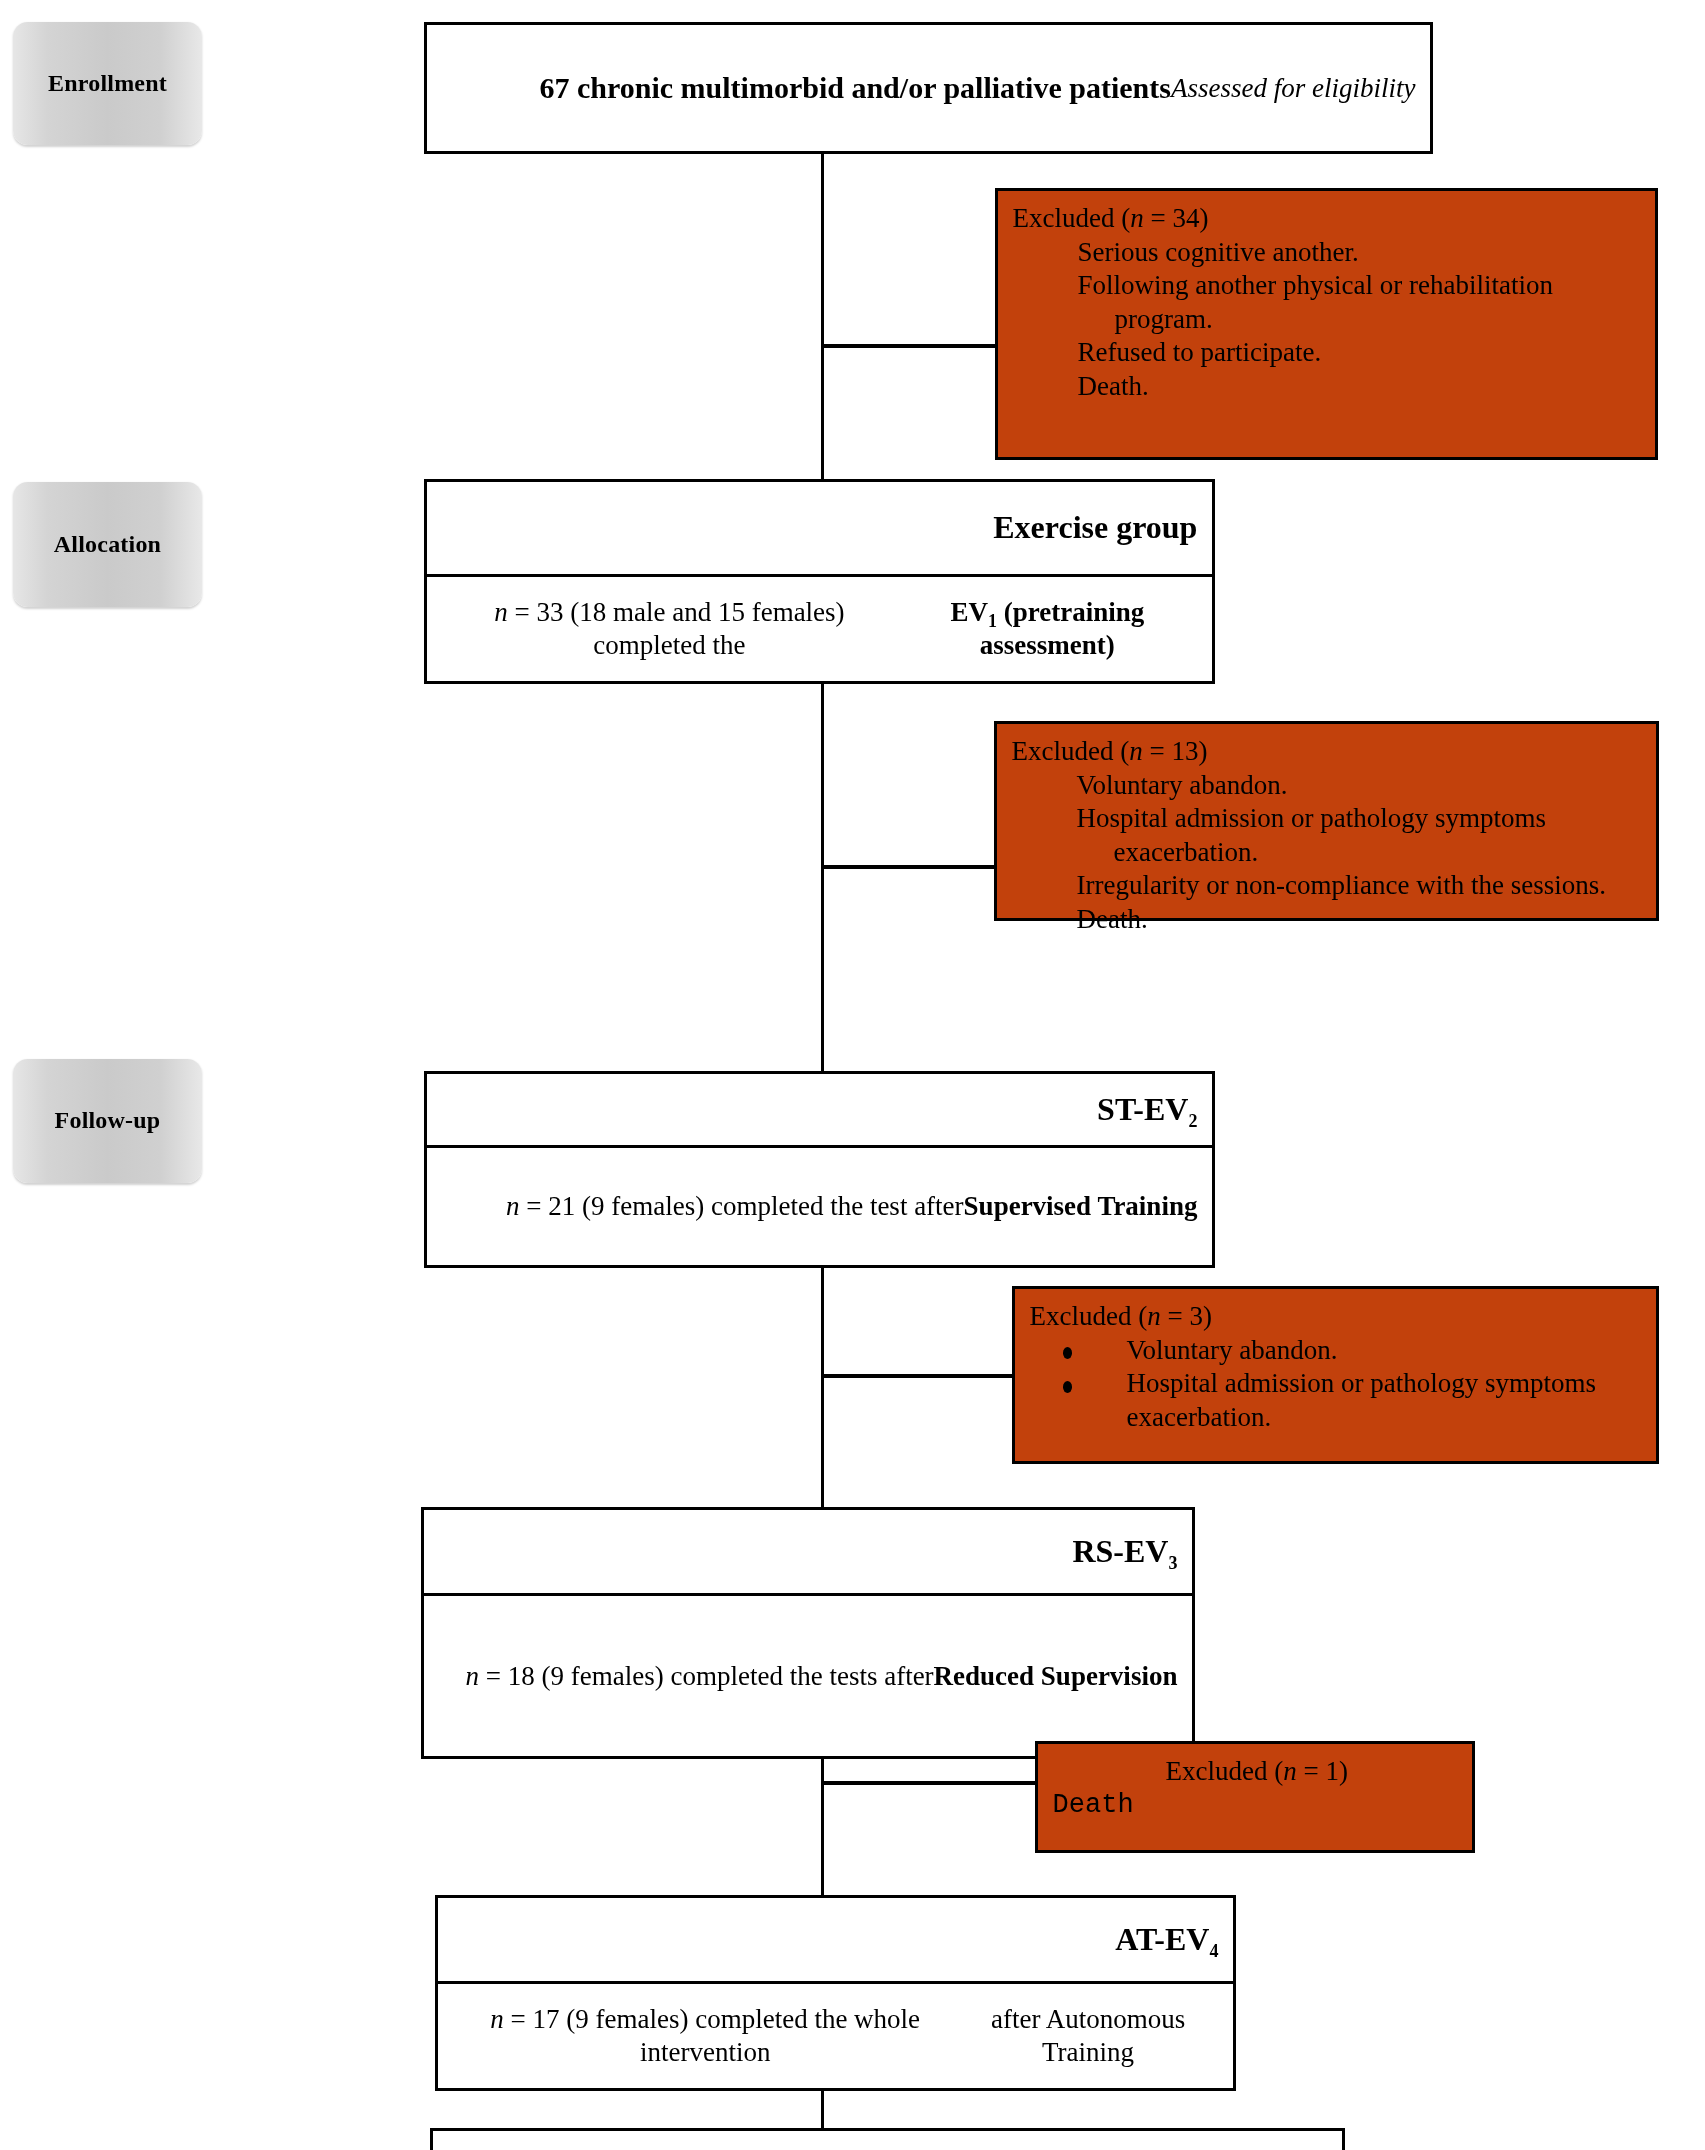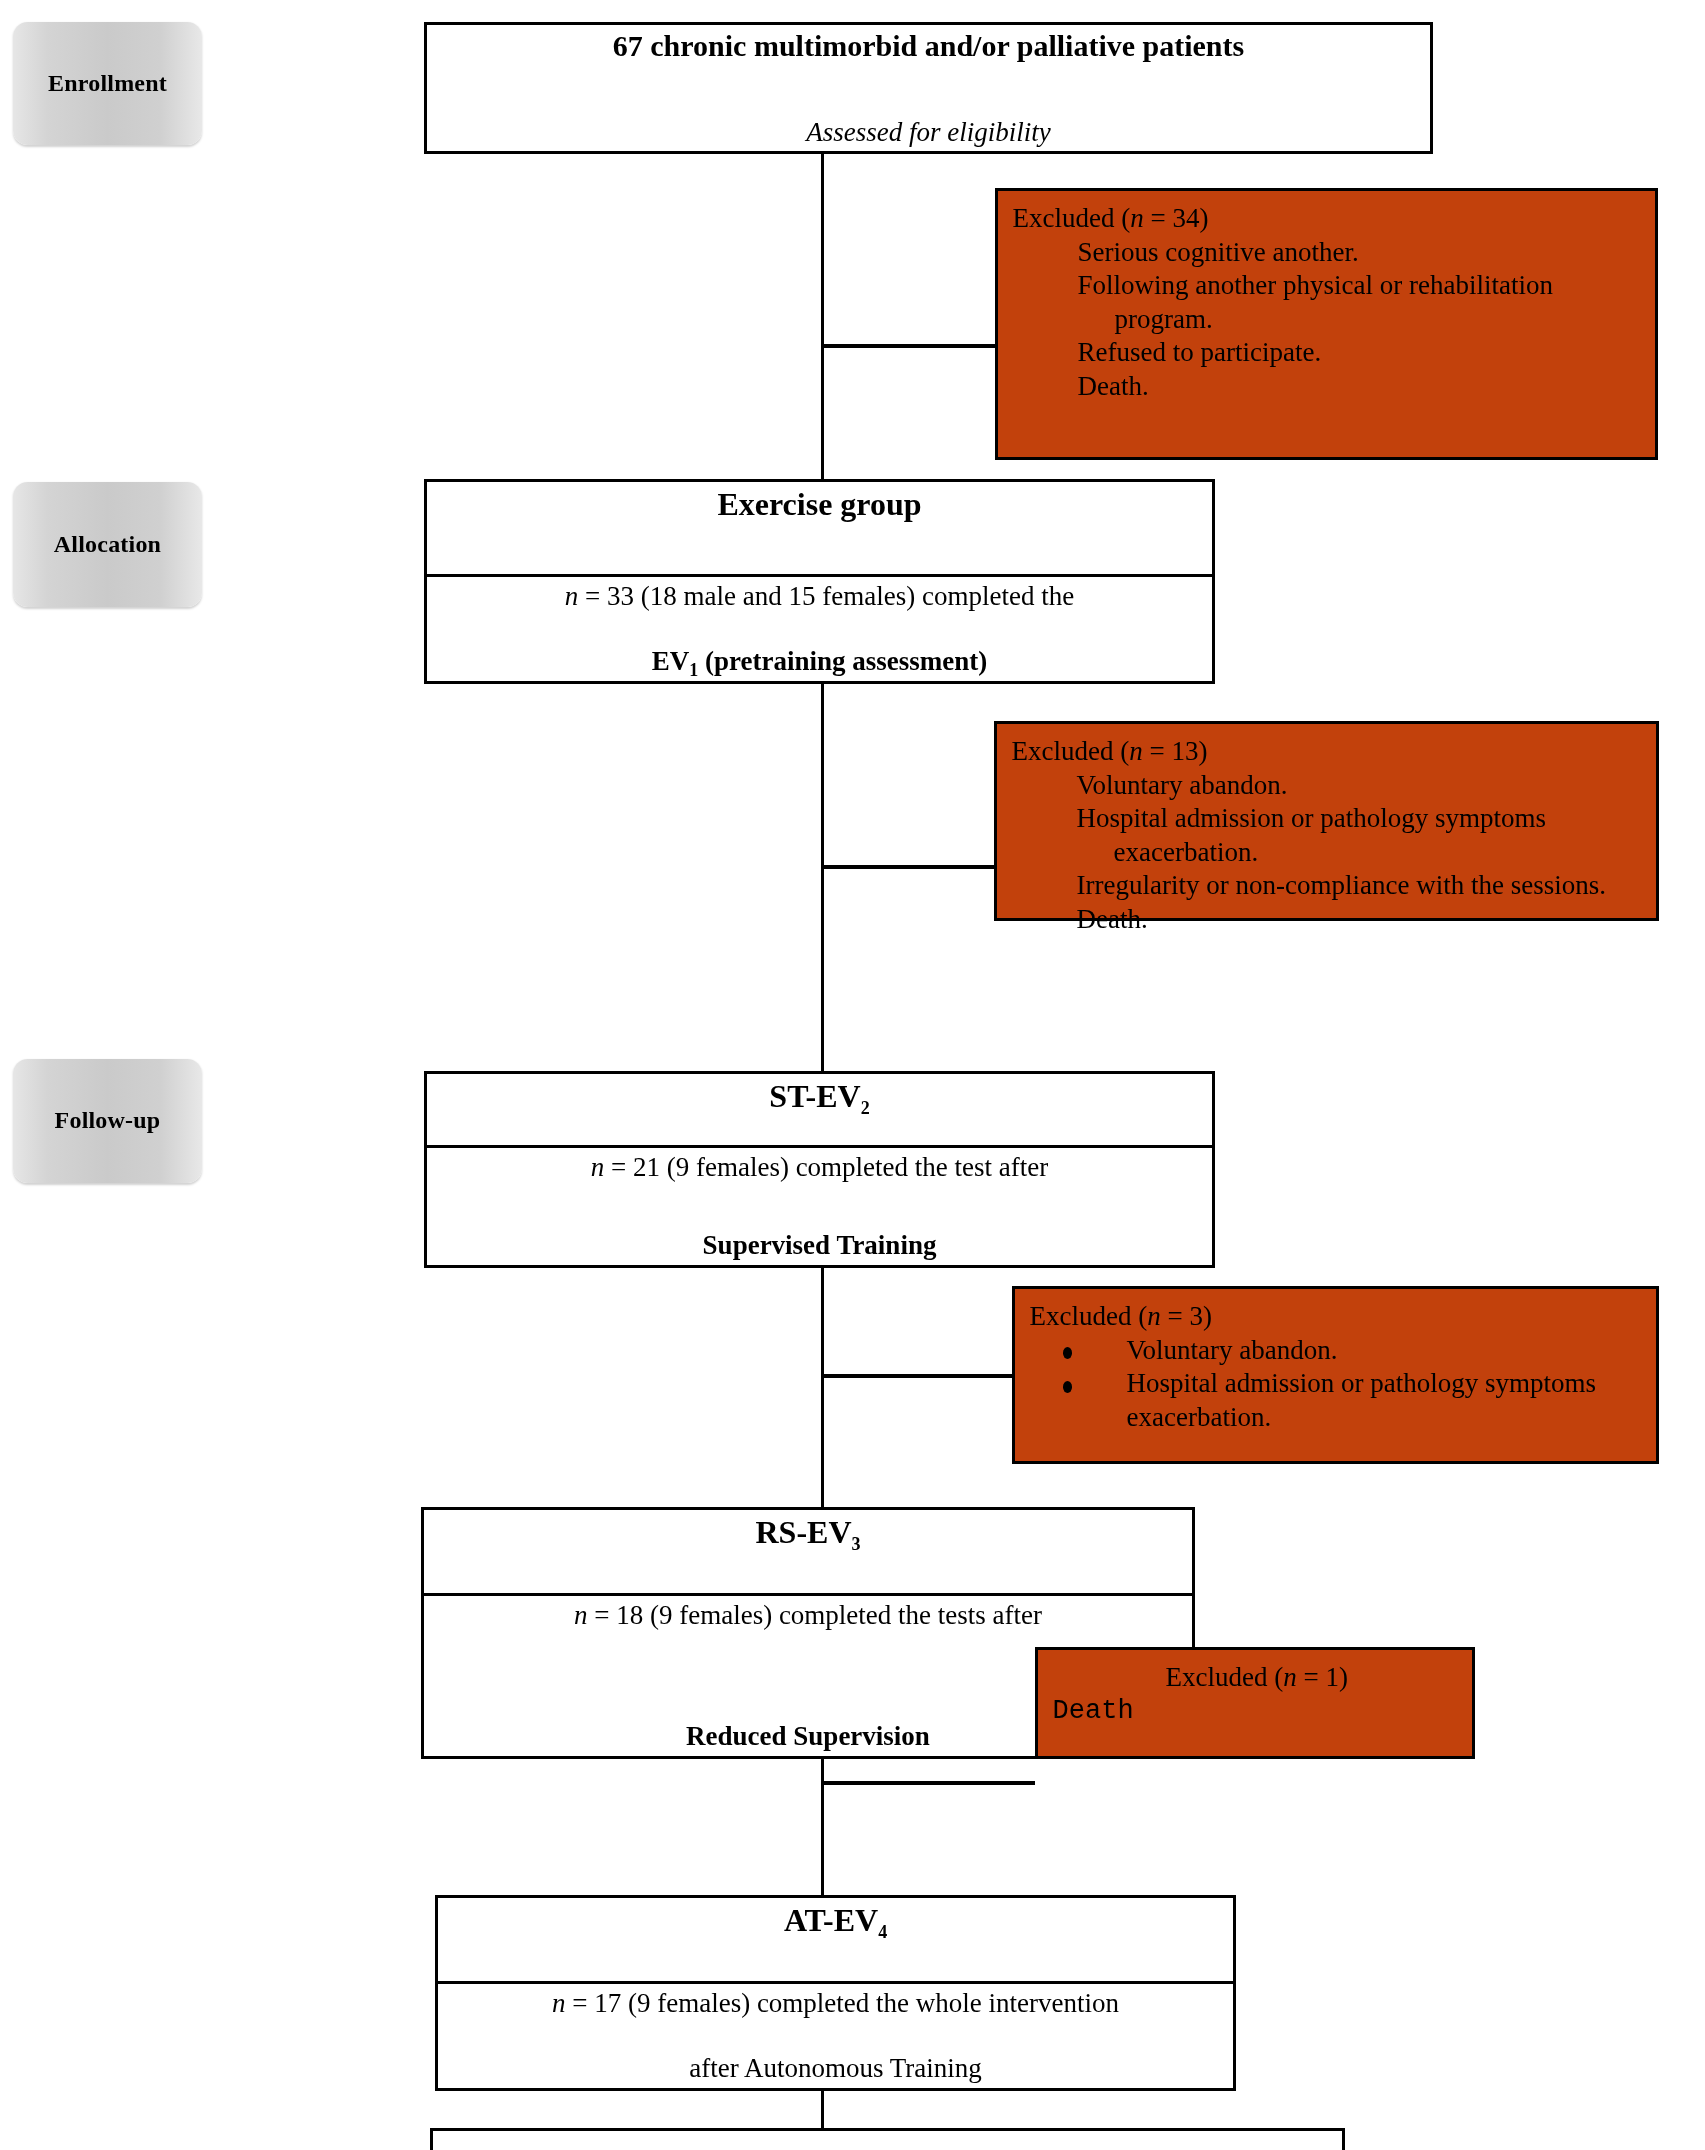--- a/index.html
+++ b/index.html
@@ -40,23 +40,23 @@
     position:absolute;
     background:#ffffff;
     border:3.9px solid #000000;
     box-sizing:border-box;
     display:flex;
     flex-direction:column;
   }
   .node .cell{
     box-sizing:border-box;
     display:flex;
-    flex-direction:column;
+    flex-direction:row;
     align-items:center;
-    justify-content:space-between;
+    justify-content:flex-end;
     text-align:center;
     padding:2.6px 14.6px;
     width:100%;
   }
   .node .cell.header{
     border-bottom:3.9px solid #000000;
   }
   .node .cell.flexed{ flex:1 1 auto; }
 
   .t{ display:block; line-height:1.22; }
@@ -225,21 +225,21 @@
   <div class="node" style="left:421px;top:1507px;width:774px;height:252px;">
     <div class="cell header" style="height:86px;">
       <span class="t boxtitle"><span>RS-EV</span><span class="sub">3</span></span>
     </div>
     <div class="cell flexed">
       <span class="t body-txt"><span class="nvar">n</span><span> = 18 (9 females) completed the tests after</span></span>
       <span class="t body-txt bold">Reduced Supervision</span>
     </div>
   </div>
 
-  <div class="excl" style="left:1035px;top:1647px;width:440px;height:112px;">
+  <div class="excl" style="left:1035px;top:1741px;width:440px;height:112px;">
     <div class="excl-head" style="text-align:center;"><span>Excluded (</span><span class="nvar">n</span><span> = 1)</span></div>
     <ul>
       <li style="padding-left:0;font-family:Liberation Mono, monospace;">
           <span class="hang" style="padding-left:0;text-indent:0;">Death</span>
         </li>
     </ul>
   </div>
 
   <div class="node" style="left:435px;top:1895px;width:801px;height:196px;">
     <div class="cell header" style="height:86px;">

